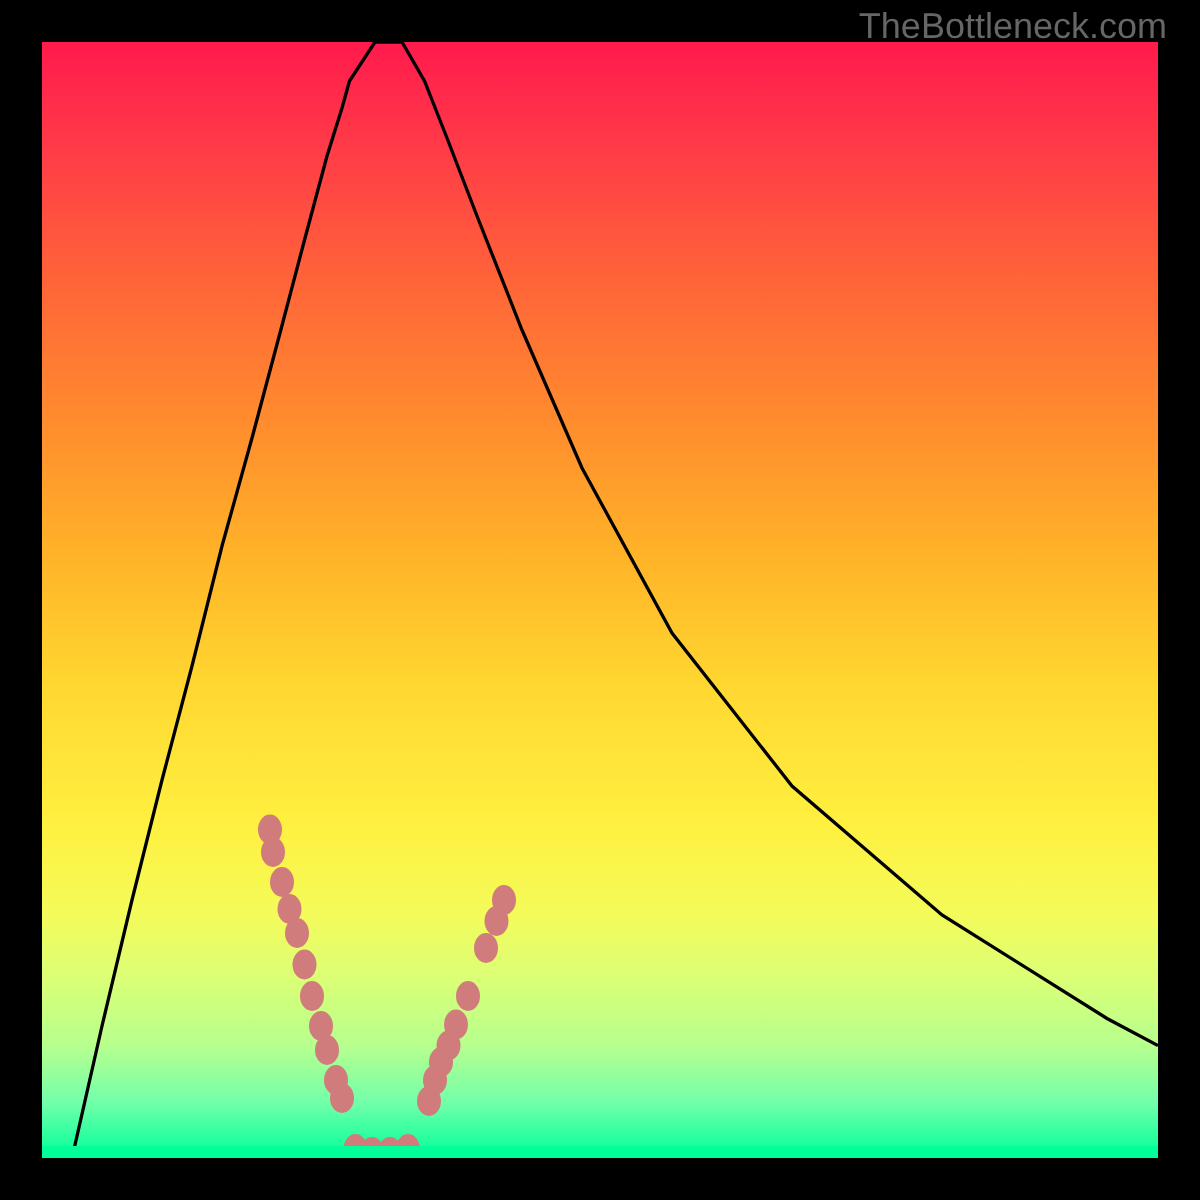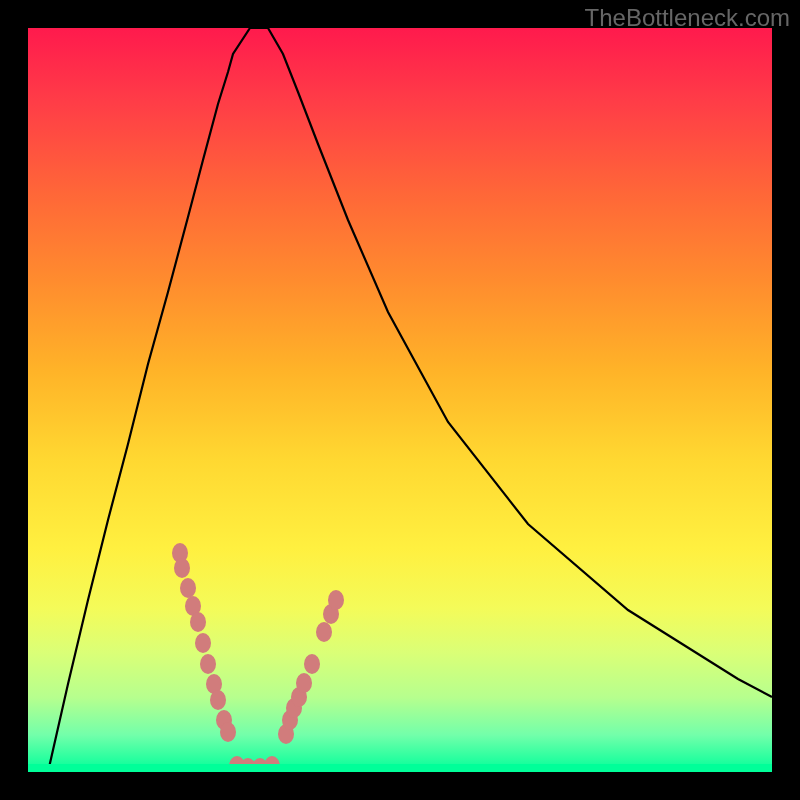--- a/index.html
+++ b/index.html
@@ -1,17 +1,17 @@
 <!DOCTYPE html>
 <html><head>
   <meta charset="utf-8">
   <style>
     * { margin: 0; padding: 0; box-sizing: border-box; }
     body { width: 800px; height: 800px; background: black; position: relative; overflow: hidden; font-family: Arial, sans-serif; }
-    .watermark { position: absolute; top: 4px; right: 10px; color: #666; font-size: 24px; font-weight: 500; z-index: 20; }
+    .watermark { position: absolute; top: 4px; right: 22px; color: #666; font-size: 24px; font-weight: 500; z-index: 20; }
     .frame { position: absolute; top: 28px; left: 28px; width: 744px; height: 744px; background: black; }
     .gradient { position: absolute; top: 0; left: 0; width: 100%; height: 100%; background: linear-gradient(to bottom,
         #ff1a4d 0%,
         #ff3d47 10%,
         #ff6638 22%,
         #ff8c2e 34%,
         #ffb328 46%,
         #ffd831 58%,
         #fff040 70%,
         #f4fb59 78%,

